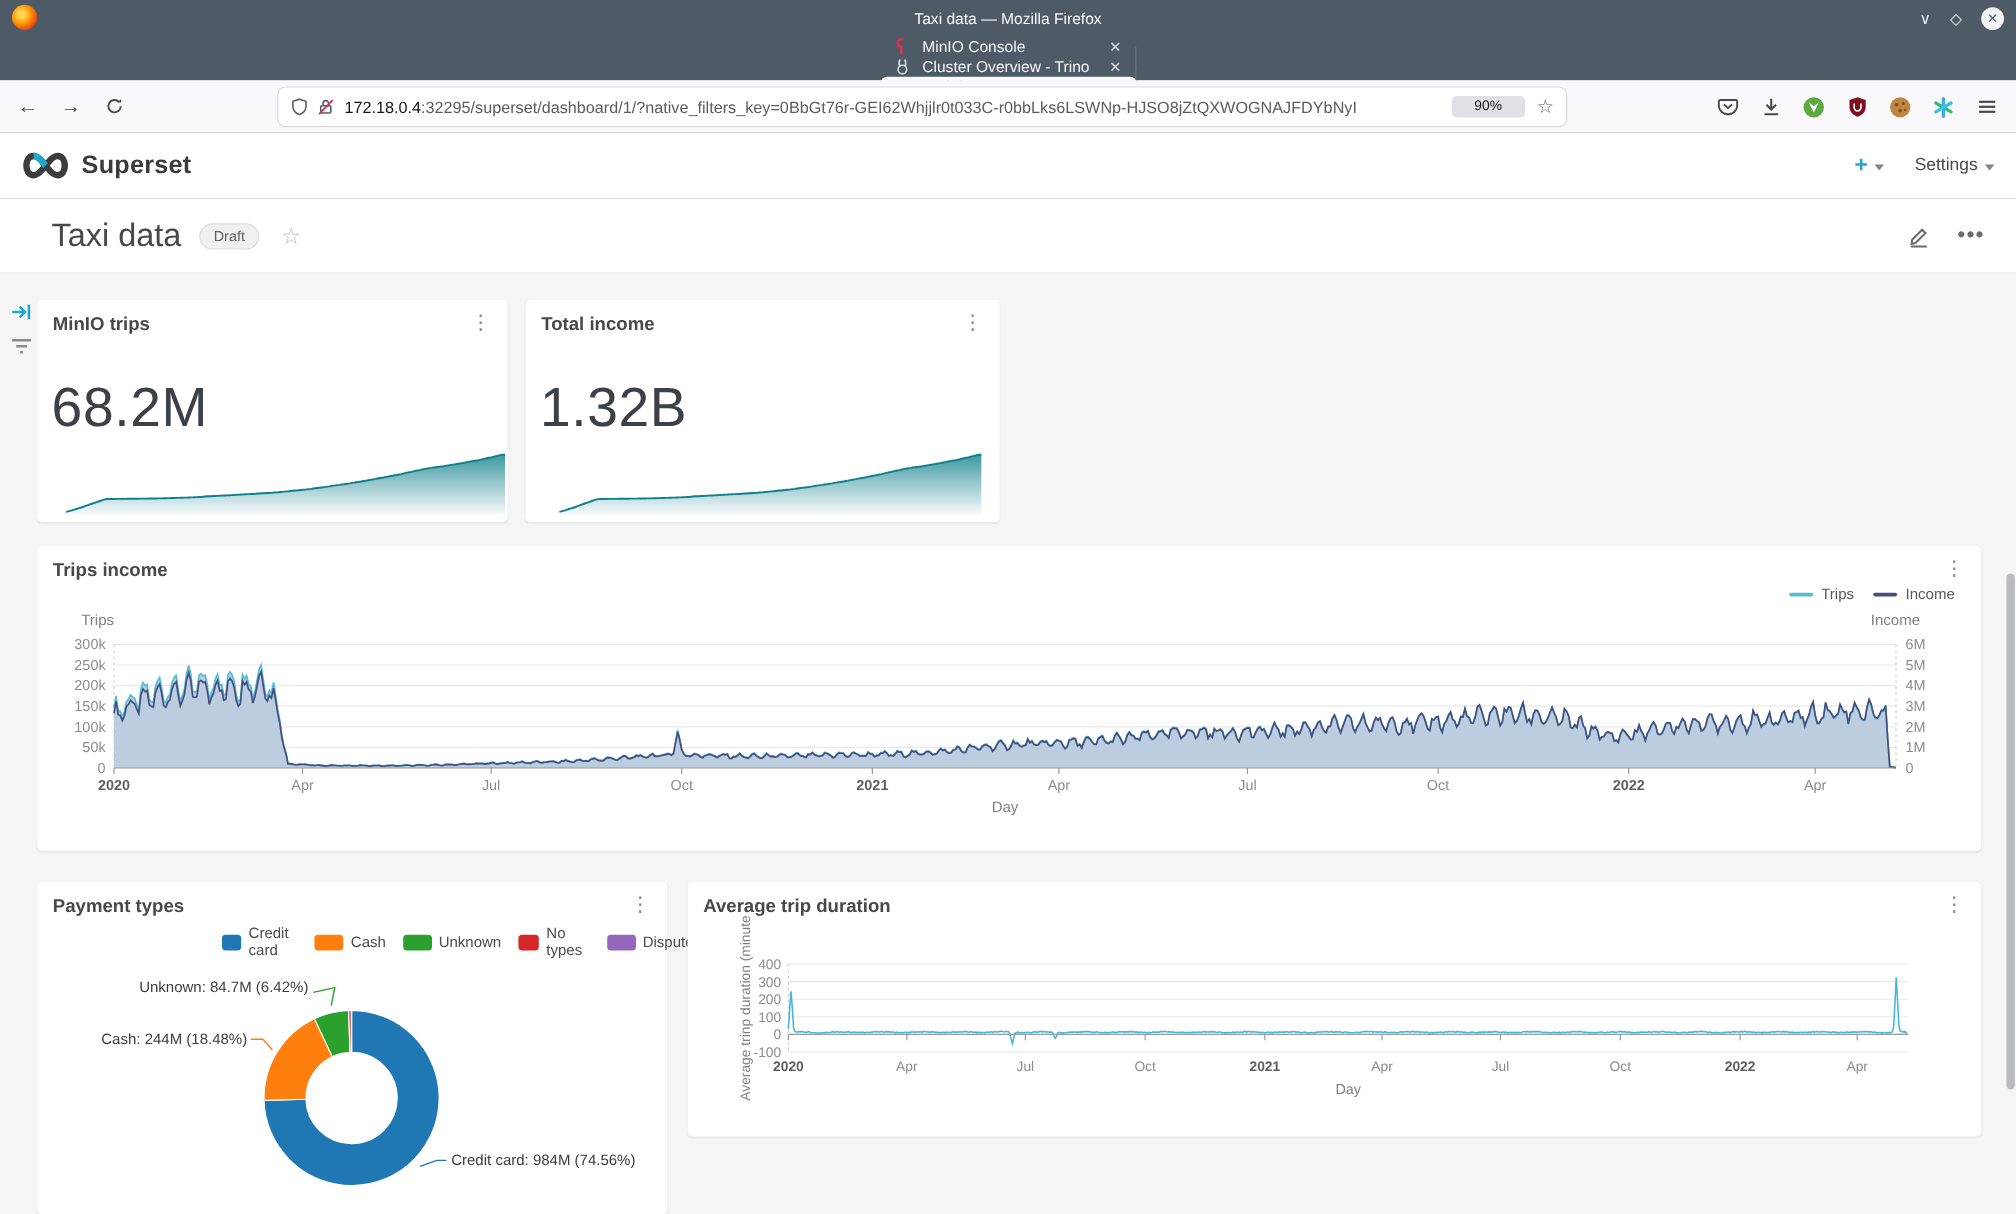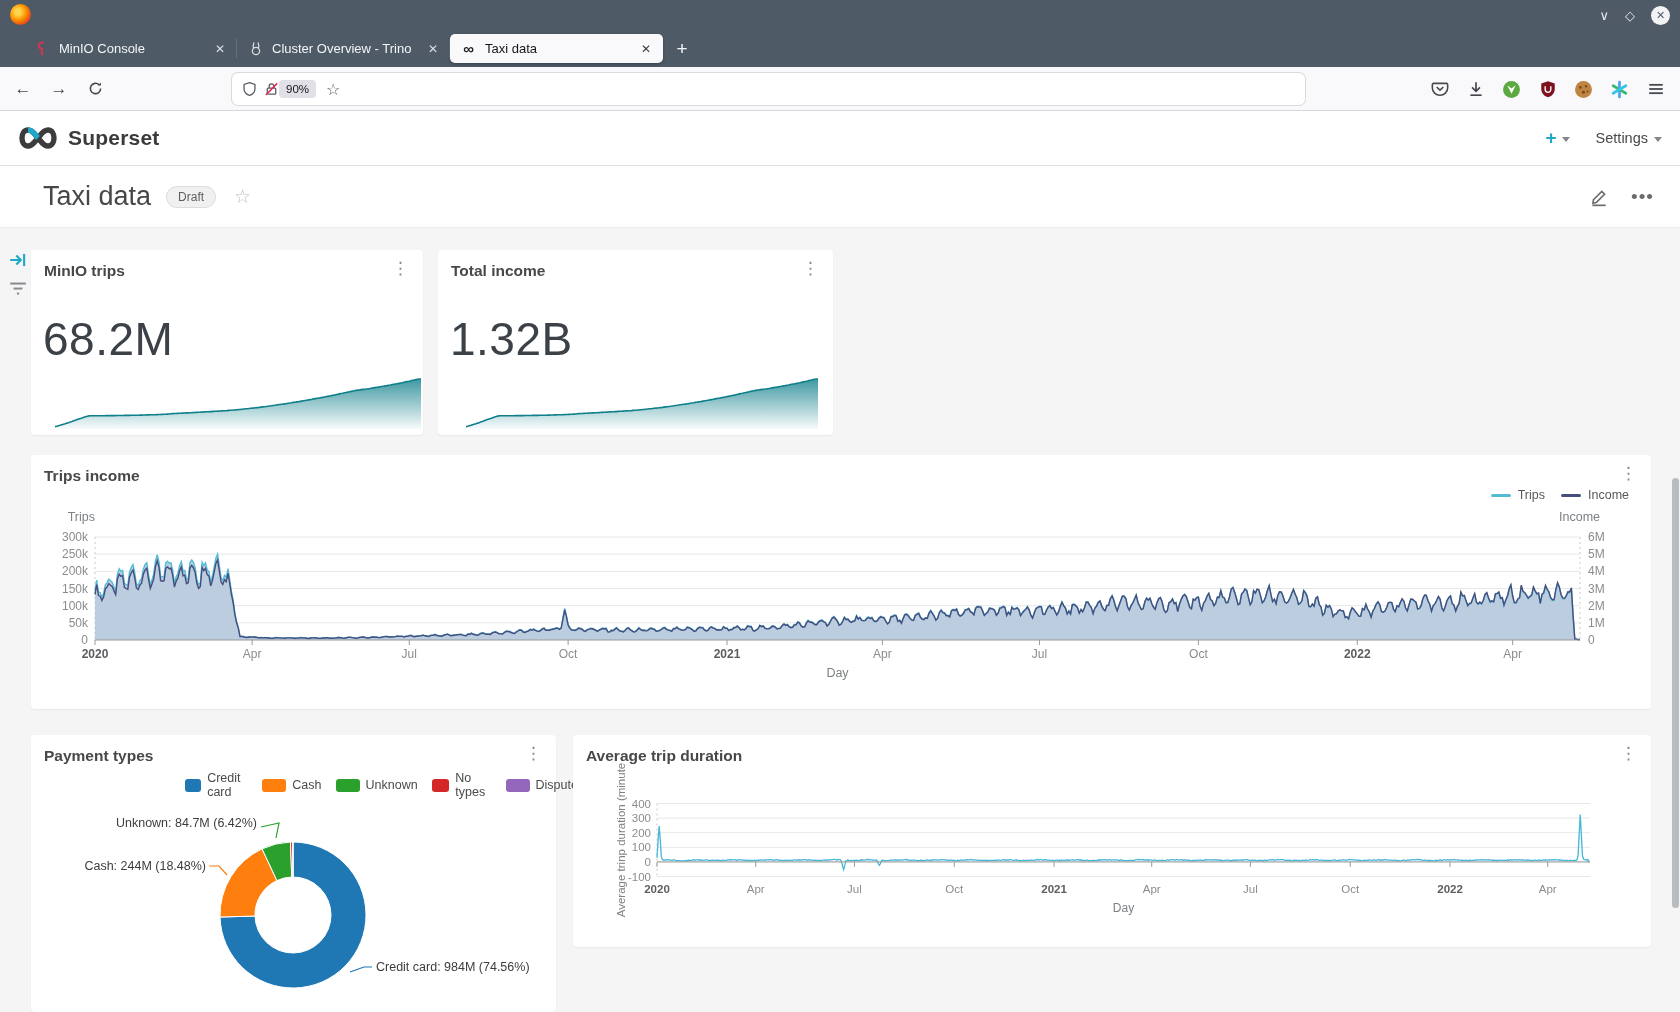--- a/index.html
+++ b/index.html
@@ -8,37 +8,37 @@
 
   
   .titlebar { position:absolute; left:0; top:0; width:1680px; height:30px; background:#4e5b66; display:flex; align-items:center; }
   .fx-logo { position:absolute; left:10px; top:4px; width:21px; height:21px; border-radius:50%;
              background:radial-gradient(circle at 38% 38%, #ffd54f 0 16%, #ff9800 42%, #e64a19 72%, #a62016 100%); }
   .win-title { flex:1; text-align:center; color:#fbfbfe; font-size:13px; }
   .win-controls { position:absolute; right:10px; top:0; height:30px; display:flex; align-items:center; gap:16px; color:#e7eaec; font-size:13px; }
   .win-controls .wc { cursor:default; }
   .win-controls .close { width:19px; height:19px; border-radius:50%; background:#f2f3f4; color:#4e5b66; font-size:11px; display:flex; align-items:center; justify-content:center; }
 
-  .tabbar { position:absolute; left:0; top:30px; width:1680px; height:37px; background:#4e5b66; display:flex; align-items:center; padding-left:24px; }
+  .tabbar { position:absolute; left:0; top:30px; width:1680px; height:37px; background:#4e5b66; display:flex; align-items:center; padding-left:0;flex-direction:column; }
   .tab { width:213px; height:37px; display:flex; align-items:center; gap:8px; padding:0 10px; color:#f3f5f7; font-size:13px; position:relative; }
   .tab .tab-label { flex:1; white-space:nowrap; overflow:hidden; }
   .tab .tab-close { font-size:12px; opacity:.85; padding:0 2px; }
   .tab.active { background:#f9f9fb; color:#15141a; border-radius:5px; height:29px; box-shadow:0 1px 3px rgba(0,0,0,.3); }
   .tab:not(.active)::after { content:""; position:absolute; right:0; top:9px; height:19px; width:1px; background:#68737d; }
   .tab-fav { width:17px; height:17px; display:flex; align-items:center; justify-content:center; flex:0 0 17px; }
   .newtab { width:30px; height:30px; color:#f3f5f7; font-size:19px; display:flex; align-items:center; justify-content:center; margin-left:4px; border-radius:4px; }
 
   .toolbar { position:absolute; left:0; top:67px; width:1680px; height:44px; background:#f9f9fb; border-bottom:1px solid #d7d7db; display:flex; align-items:center; }
   .nav-ico { width:30px; height:30px; display:flex; align-items:center; justify-content:center; color:#45494f; font-size:17px; border-radius:4px; }
   .nav-ico.back { margin-left:8px; } .nav-ico.fwd { margin-left:6px; } .nav-ico.reload { margin-left:6px; }
   .urlbar { position:absolute; left:232px; top:6px; width:1073px; height:32px; background:#fff; border-radius:6px;
             box-shadow:0 0 0 1px rgba(0,0,0,.12); display:flex; align-items:center; padding:0 10px; }
   .urlbar .url-text { font-size:13.5px; margin-left:8px; white-space:nowrap; overflow:hidden; flex:1; }
   .url-domain { color:#15141a; } .url-rest { color:#5b5b66; }
-  .zoom-badge { background:#e0e0e6; color:#15141a; font-size:11.5px; padding:3px 7px; border-radius:4px; margin-right:10px; }
+  .zoom-badge { background:#e0e0e6; color:#15141a; font-size:11.5px; padding:3px 19px; border-radius:4px; margin-right:10px; }
   .star { color:#5b5b66; font-size:16px; }
   .ext-icons { position:absolute; right:14px; top:0; height:44px; display:flex; align-items:center; gap:15px; }
   .ext { width:21px; height:21px; display:flex; align-items:center; justify-content:center; }
 
   
   .ss-nav { position:absolute; left:0; top:111px; width:1680px; height:55px; background:#fff; border-bottom:1px solid #e0e0e0; display:flex; align-items:center; }
   .ss-brand { display:flex; align-items:center; gap:8px; margin-left:16px;justify-content:flex-end; }
   .ss-brand .brand-text { font-size:21px; font-weight:bold; color:#3b3b3b; letter-spacing:.2px; }
   .ss-items { display:flex; height:55px; margin-left:6px; }
   .ss-item { display:flex; align-items:center; gap:6px; padding:0 17px; font-size:14.5px; color:#484848; }
@@ -68,20 +68,21 @@
   .legend-item { display:flex; align-items:center; gap:7px; }
   .scrollthumb { position:absolute; right:1px; top:250px; width:7px; height:430px; background:#b9bcbf; border-radius:4px; }
 </style>
 </head>
 <body>
 
 <div id="app">
 
   <div class="titlebar">
     <div class="fx-logo"></div>
+    <div class="win-title">Taxi data — Mozilla Firefox</div>
     <div class="win-controls">
       <span class="wc">∨</span>
       <span class="wc">◇</span>
       <span class="close">✕</span>
     </div>
   </div>
 
   <div class="tabbar">
     <div class="tab">
         <span class="tab-fav">
@@ -126,20 +127,21 @@
     </div>
     <div class="urlbar">
       <svg width="15" height="16" viewBox="0 0 16 16">
           <path d="M8 1.2 L13.8 3.1 V7.6 C13.8 11.6 11 13.8 8 14.8 C5 13.8 2.2 11.6 2.2 7.6 V3.1 Z" fill="none" stroke="#5b5b66" stroke-width="1.4"></path>
         </svg>
       <svg width="15" height="16" viewBox="0 0 16 16" style="margin-left:7px">
         <rect x="3.5" y="7" width="9" height="6.5" rx="1" fill="none" stroke="#5b5b66" stroke-width="1.4"></rect>
         <path d="M5.5 7 V5 a2.5 2.5 0 0 1 5 0 V7" fill="none" stroke="#5b5b66" stroke-width="1.4"></path>
         <line x1="2" y1="14.5" x2="14" y2="2" stroke="#e22850" stroke-width="1.6"></line>
       </svg>
+      <div class="url-text"><span class="url-domain">172.18.0.4</span><span class="url-rest">:32295/superset/dashboard/1/?native_filters_key=0BbGt76r-GEI62Whjjlr0t033C-r0bbLks6LSWNp-HJSO8jZtQXWOGNAJFDYbNyI</span></div>
       <span class="zoom-badge">90%</span>
       <span class="star">☆</span>
     </div>
     <div class="ext-icons">
       <div class="ext">
         <svg width="18" height="18" viewBox="0 0 16 16">
             <path d="M2.2 3 h11.6 a1 1 0 0 1 1 1 v3.2 a6.8 6.3 0 0 1 -13.6 0 V4 a1 1 0 0 1 1 -1 z" fill="none" stroke="#45494f" stroke-width="1.4"></path>
             <path d="M5 6.2 l3 2.8 3-2.8" fill="none" stroke="#45494f" stroke-width="1.4"></path>
           </svg>
       </div>

